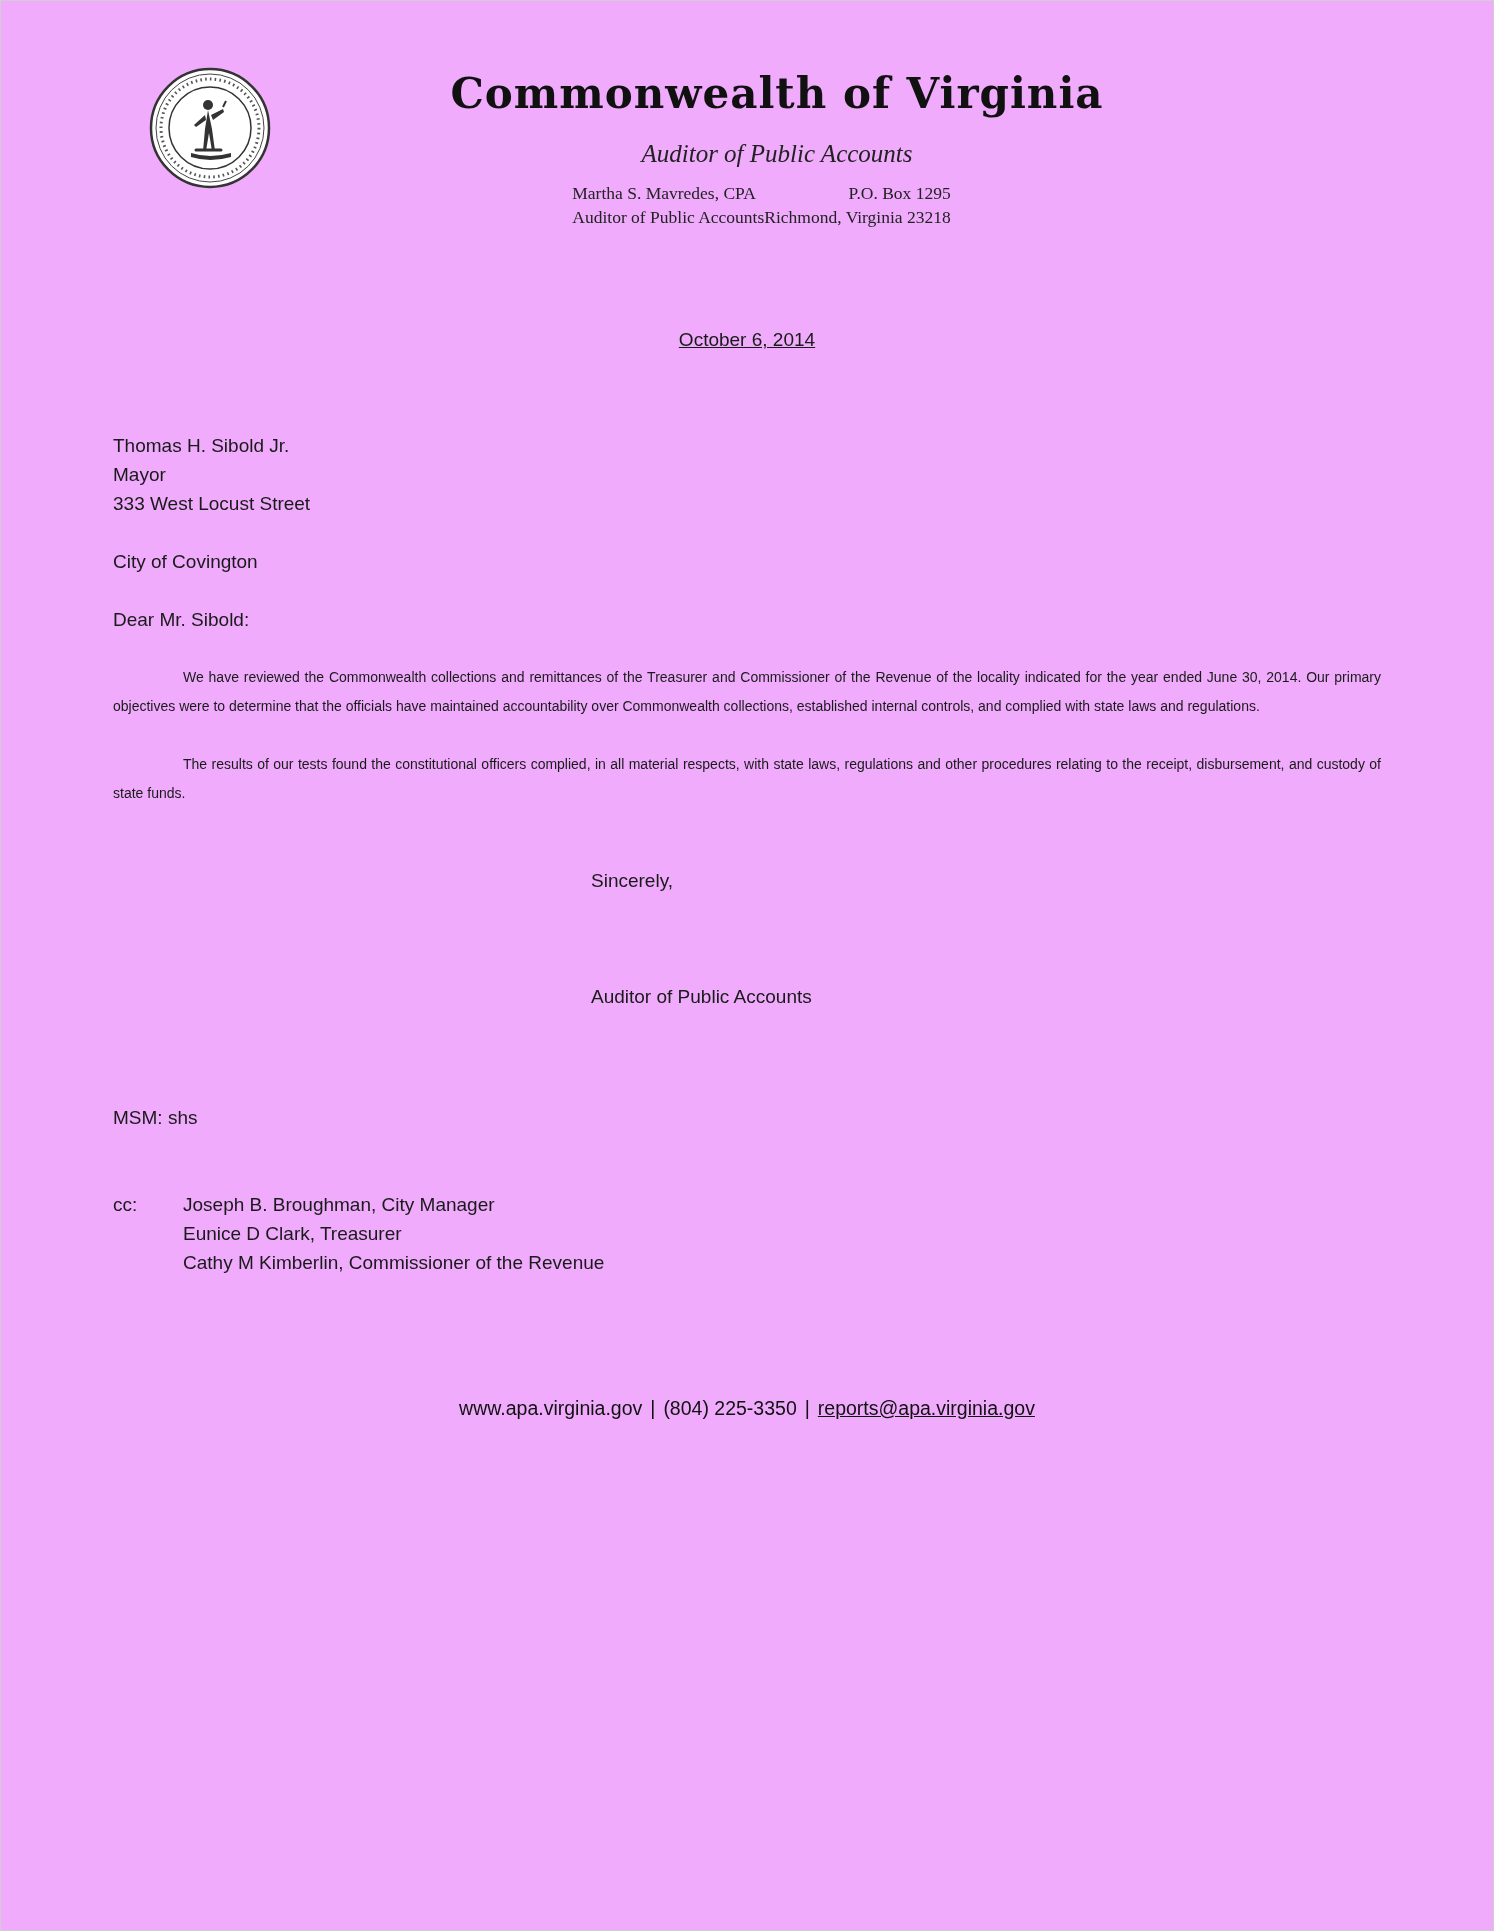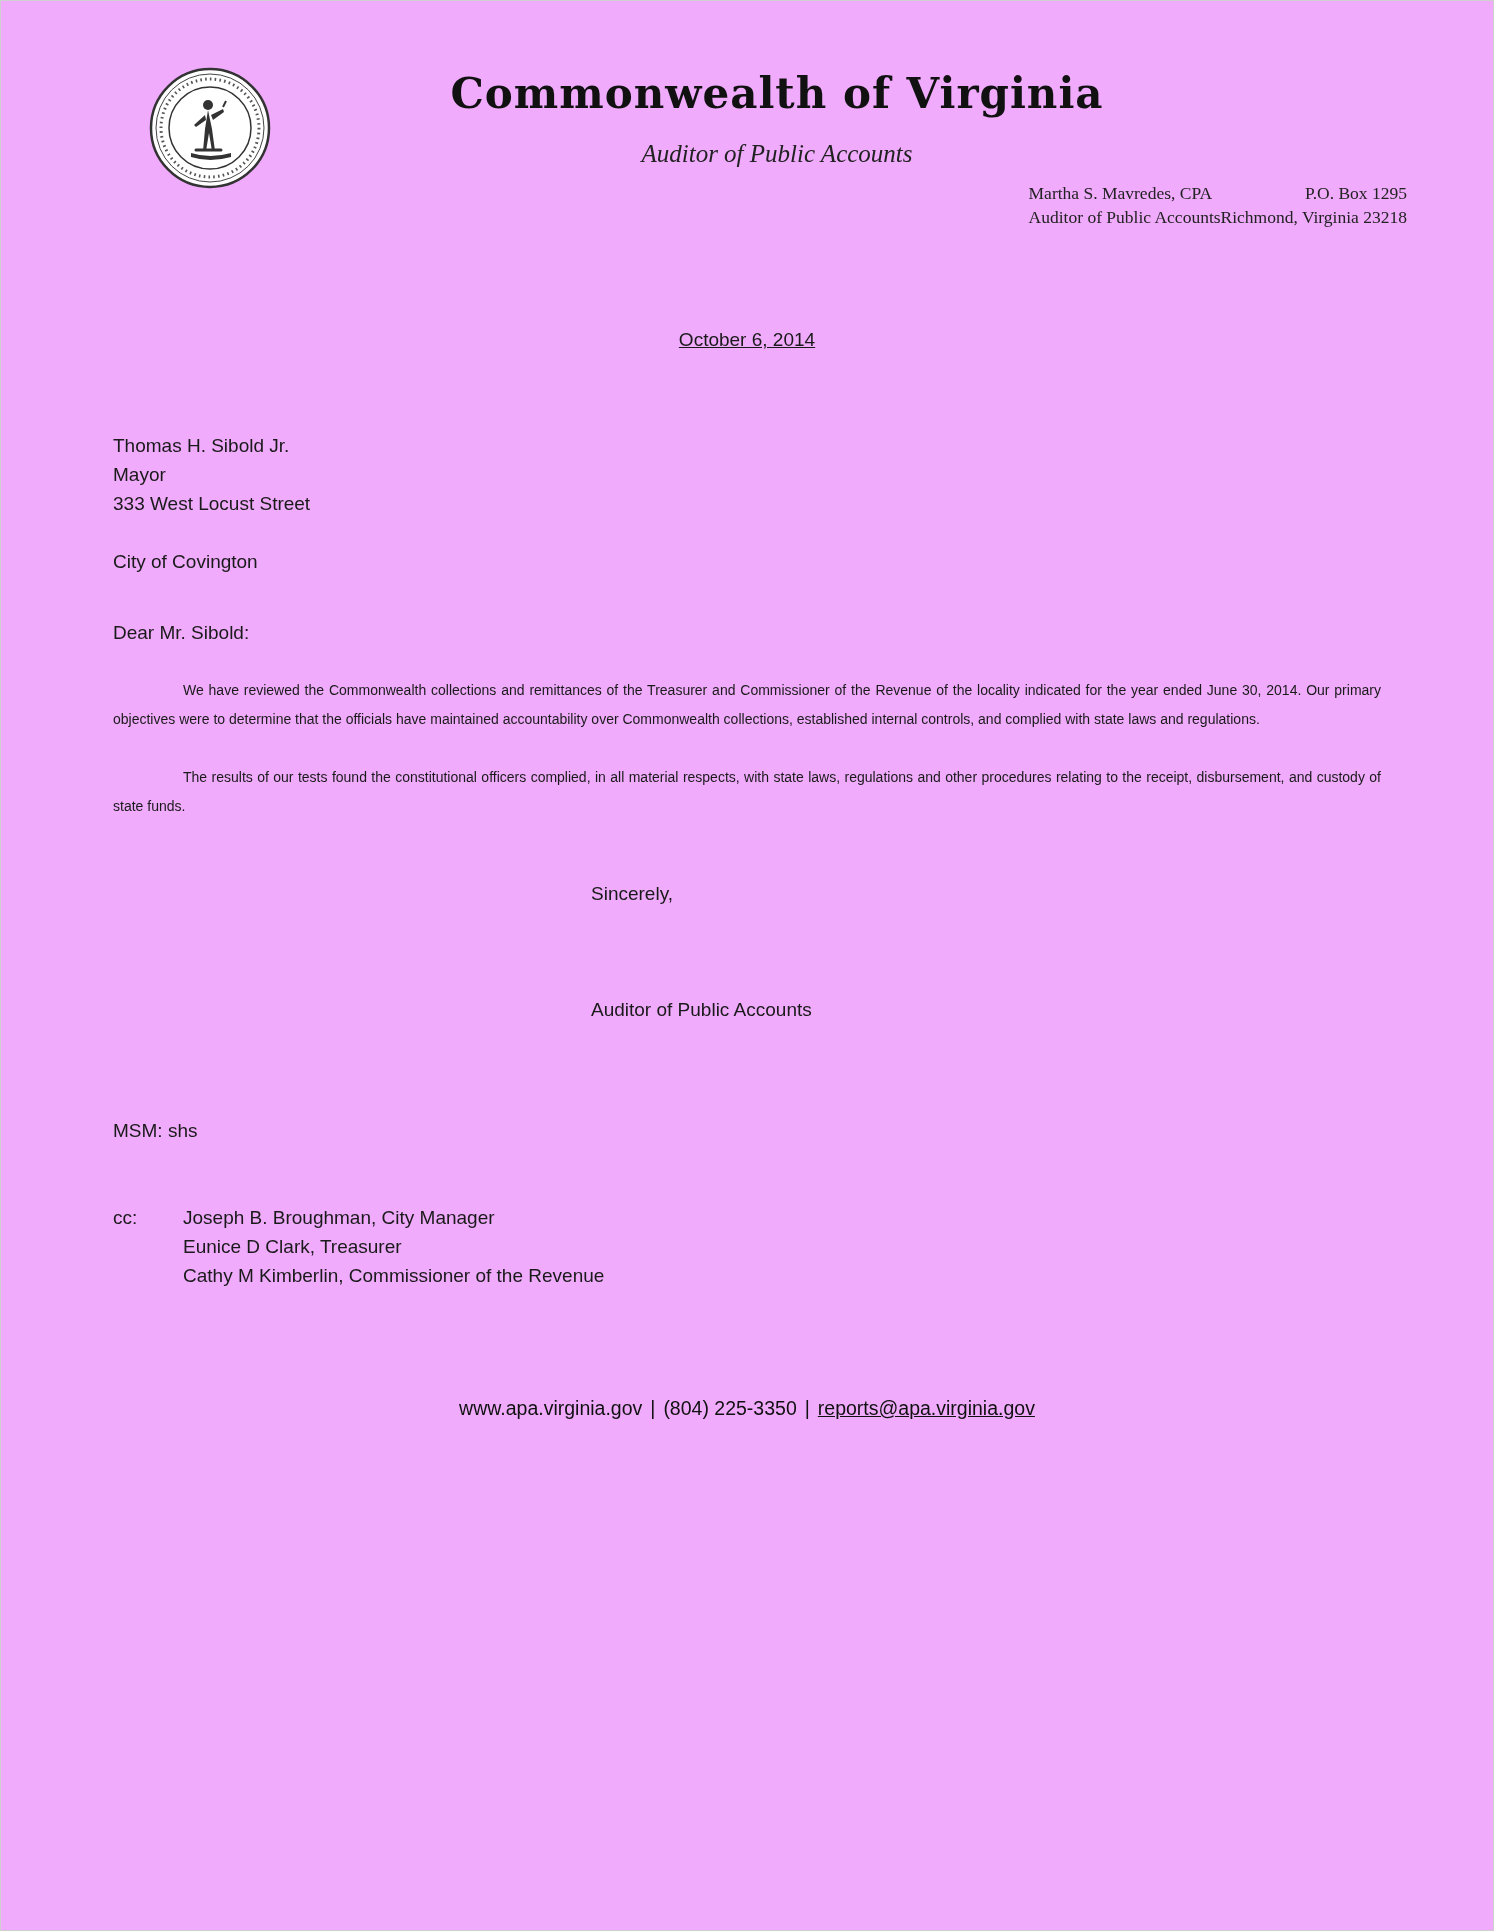--- a/index.html
+++ b/index.html
@@ -42,23 +42,23 @@
   }
   .head-subtitle {
     margin-top: 22px;
     font-family: "Liberation Serif", serif;
     font-style: italic;
     font-size: 25px;
     color: #222;
   }
   .head-row {
     display: flex;
-    justify-content: flex-end;
+    justify-content: center;
     align-items: flex-start;
-    padding: 14px 86px 0 143px;
+    padding: 14px 114px 0 143px;
     font-family: "Liberation Serif", serif;
     font-size: 17.5px;
     color: #222;
   }
   .head-left { text-align: left; line-height: 1.35; }
   .head-right { text-align: right; line-height: 1.35; }
 
   
   .letter {
     padding: 0 112px;
@@ -73,21 +73,21 @@
     margin-top: 80px;
     font-size: 19px;
     line-height: 29px;
   }
   .locality {
     margin-top: 29px;
     font-size: 19px;
     line-height: 29px;
   }
   .salutation {
-    margin-top: 42px;
+    margin-top: 29px;
     font-size: 19px;
     line-height: 29px;
   }
   .para {
     margin-top: 29px;
     font-size: 14px;
     line-height: 29px;
     text-align: justify;
     text-indent: 70px;
   }

